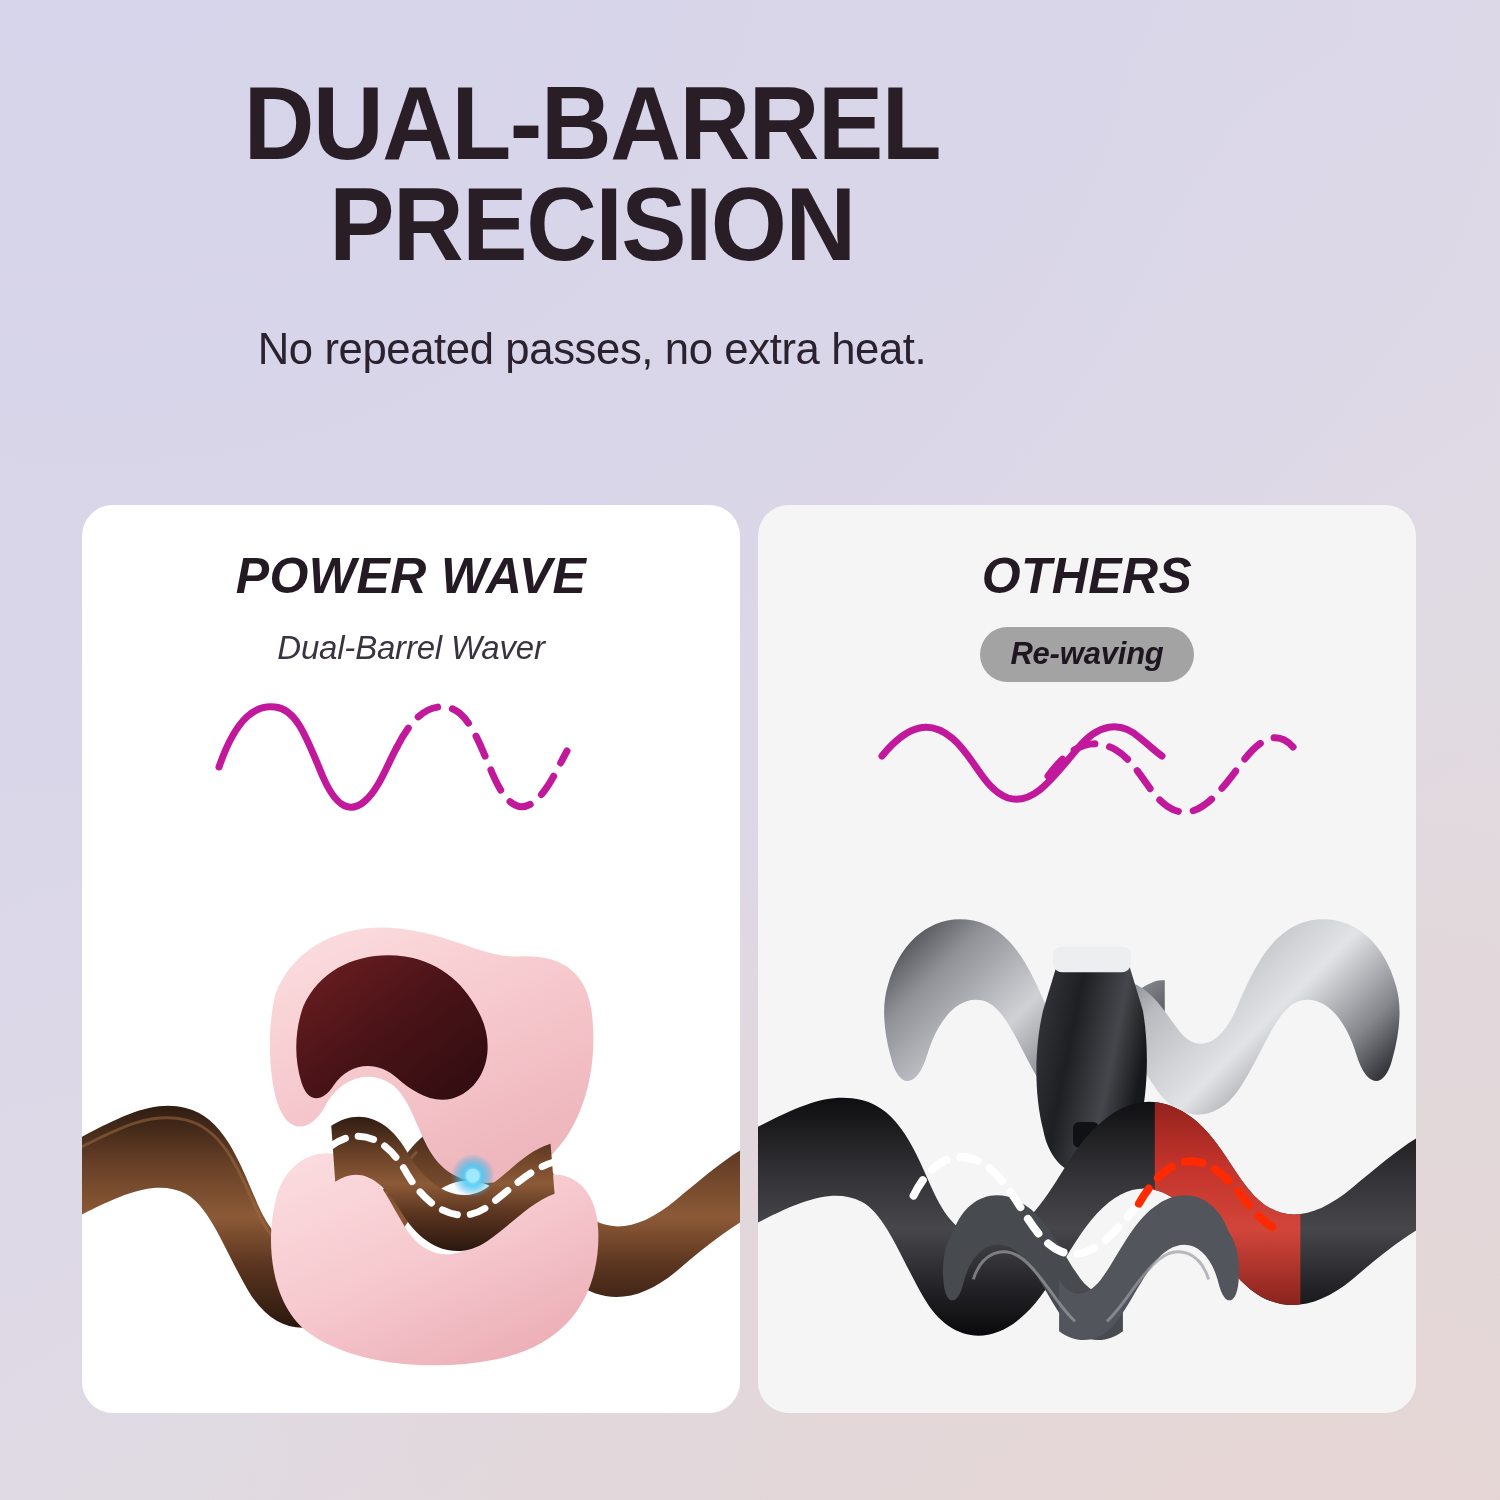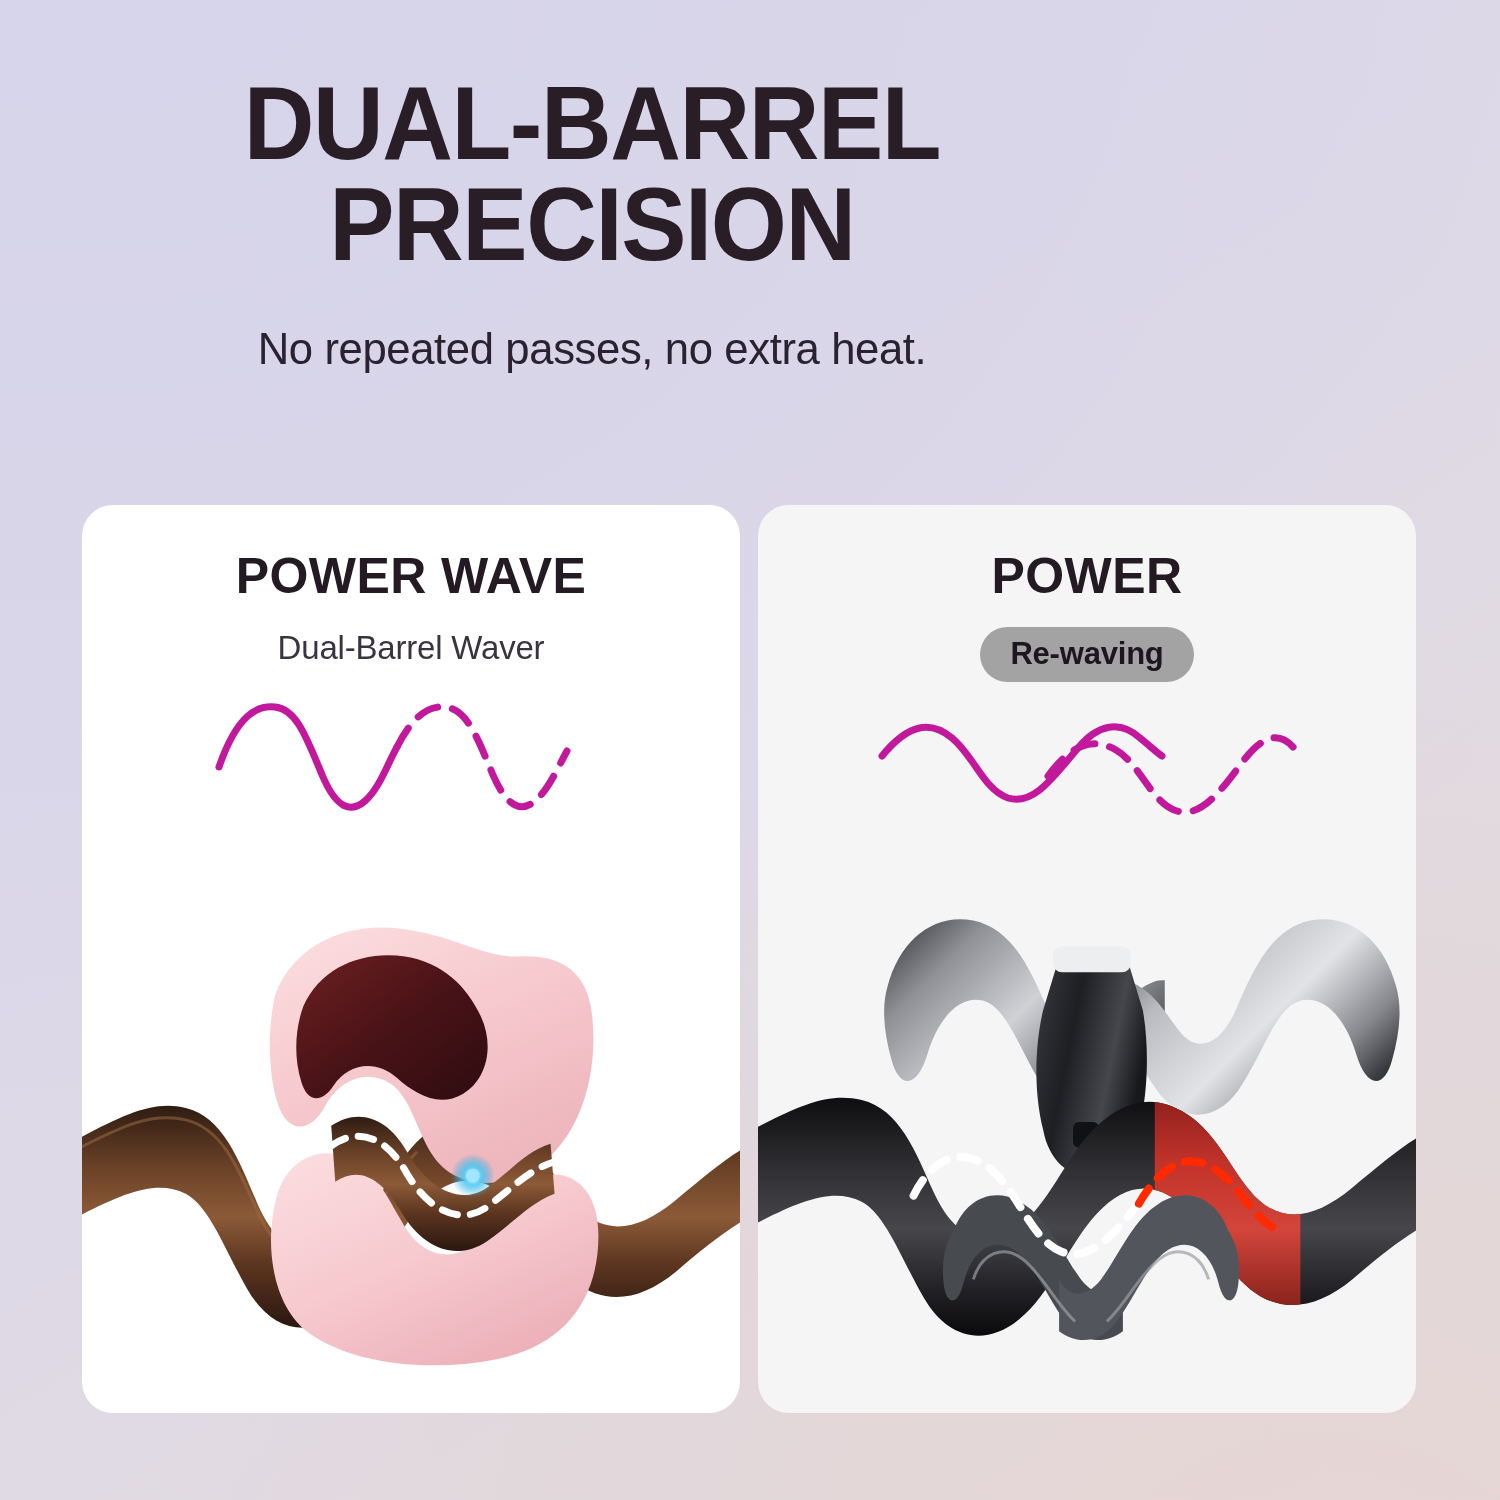--- a/index.html
+++ b/index.html
@@ -55,20 +55,21 @@
 
   
   .cards {
     position: absolute;
     top: 505px;
     left: 82px;
     width: 1334px;
     height: 908px;
     display: flex;
     gap: 18px;
+    font-style: italic;
   }
   .card {
     position: relative;
     flex: 1 1 0;
     border-radius: 31px;
     overflow: hidden;
   }
   .card--power { background: #ffffff; }
   .card--others { background: #f6f5f6; }
 
@@ -219,21 +220,21 @@
 
           <circle cx="392" cy="282" r="22" fill="url(#blueGlow)"></circle>
           <circle cx="392" cy="282" r="7" fill="#9fe8ff"></circle>
         </svg>
       </div>
     </div>
 
     <div class="card card--others">
 
       <div class="card-head">
-        <h2 class="card-title">POWER</h2>
+        <h2 class="card-title">OTHERS</h2>
         <div class="badge-row">
           <span class="badge badge--grey">Re-waving</span>
         </div>
       </div>
 
       <div class="wave-wrap">
         <svg class="wave-svg" width="430" height="130" viewBox="0 0 430 130">
           <path d="M10,52 C36,20 58,16 80,34 C102,52 112,86 136,94 C162,102 182,72 206,44 C226,20 248,16 268,34 C278,42 284,48 290,52" fill="none" stroke="#c2199c" stroke-width="7" stroke-linecap="round"></path>
           <path d="M176,72 C198,42 220,32 244,46 C268,60 278,96 302,106 C328,116 348,88 372,56 C392,30 408,28 422,44" fill="none" stroke="#c2199c" stroke-width="7" stroke-linecap="round" stroke-dasharray="22 15"></path>
         </svg>

